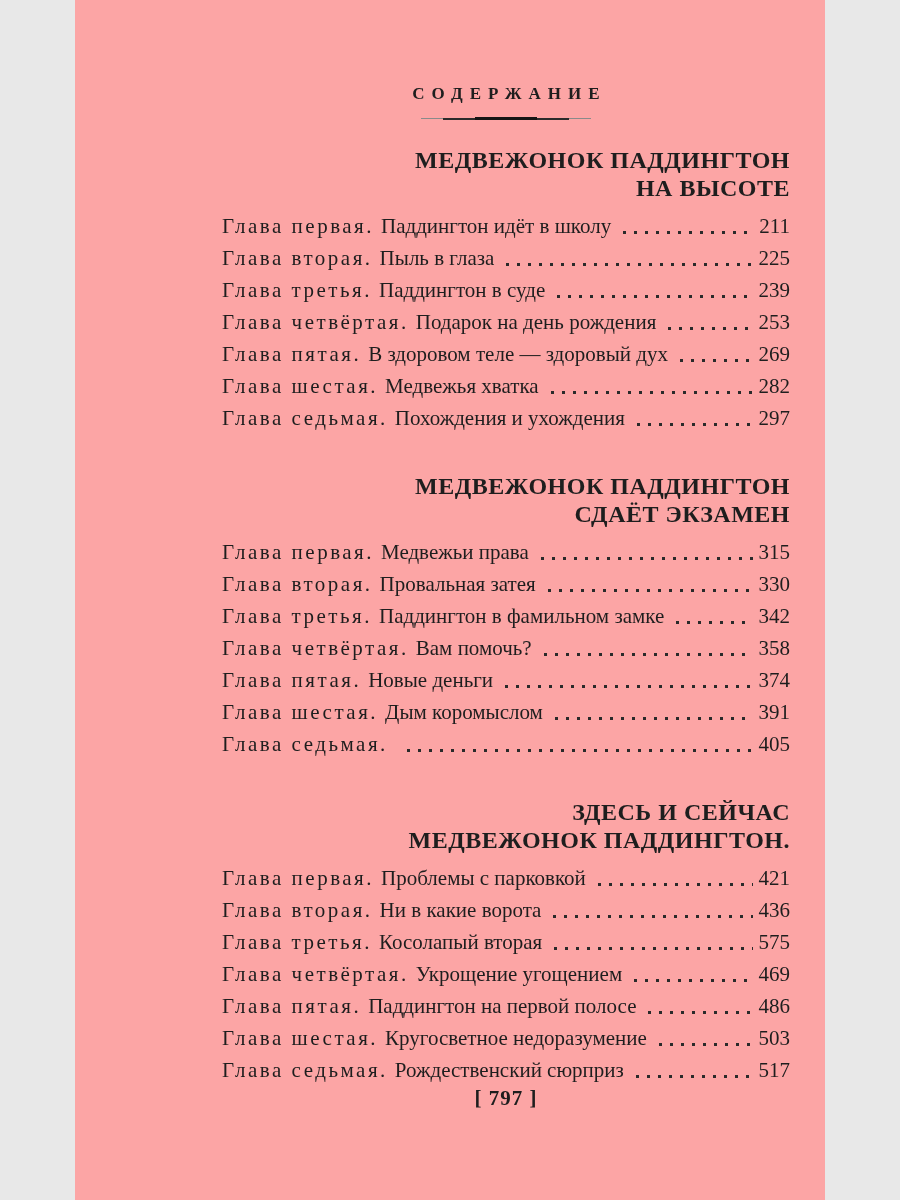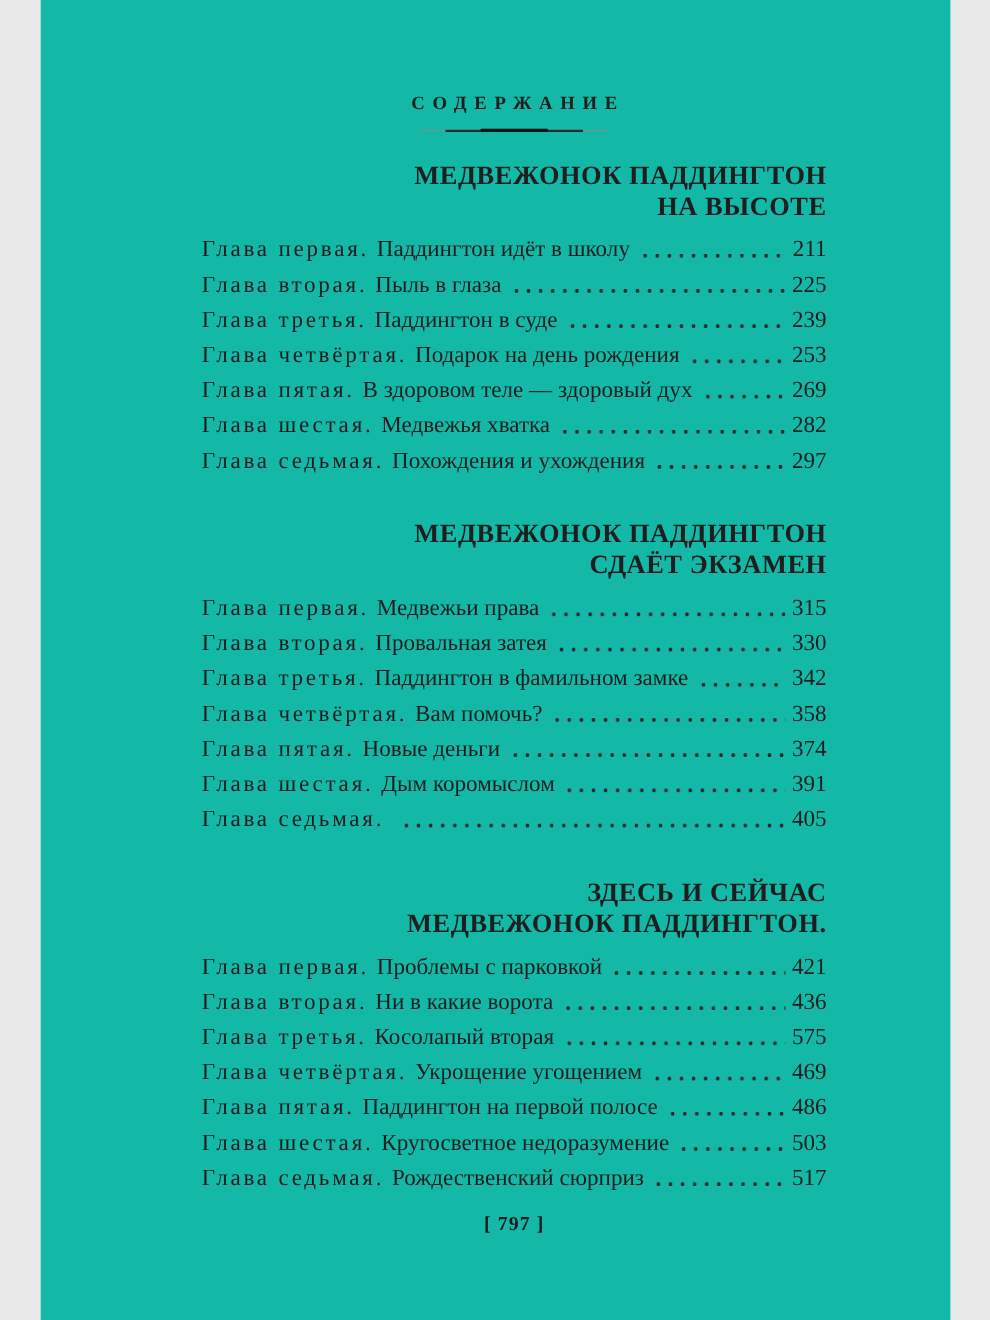--- a/index.html
+++ b/index.html
@@ -1,21 +1,21 @@
 <!DOCTYPE html>
 <html lang="ru"><head>
 <meta charset="utf-8">
 <style>
   html, body { margin: 0; padding: 0; background: #e8e8e8; }
   .page {
     position: relative;
-    width: 827px;
+    width: 750px;
     height: 1200px;
     margin: 0 auto;
-    background: #14b8a6;
+    background: #fca5a5;
     color: #1e1e1e;
     font-family: "Liberation Serif", "DejaVu Serif", serif;
     overflow: hidden;
   }
   .column {
     position: absolute;
     left: 147px;
     top: 0;
     width: 568px;
   }
@@ -68,23 +68,22 @@
     background-image: radial-gradient(circle, #2a2a2a 1.5px, rgba(0,0,0,0) 1.9px);
     background-size: 11px 5px;
     background-repeat: repeat-x;
     background-position: left calc(100% - 7px);
   }
   .chapter-page {
     flex: 0 0 auto;
     margin-left: 2px;
   }
   .footer-folio {
-    margin-top: 16px;
     text-align: center;
-    font-size: 18px;
+    font-size: 21px;
     font-weight: 700;
     letter-spacing: 1px;
   }
 </style>
 </head>
 <body>
 
 <div class="page">
   <div class="column">
 

